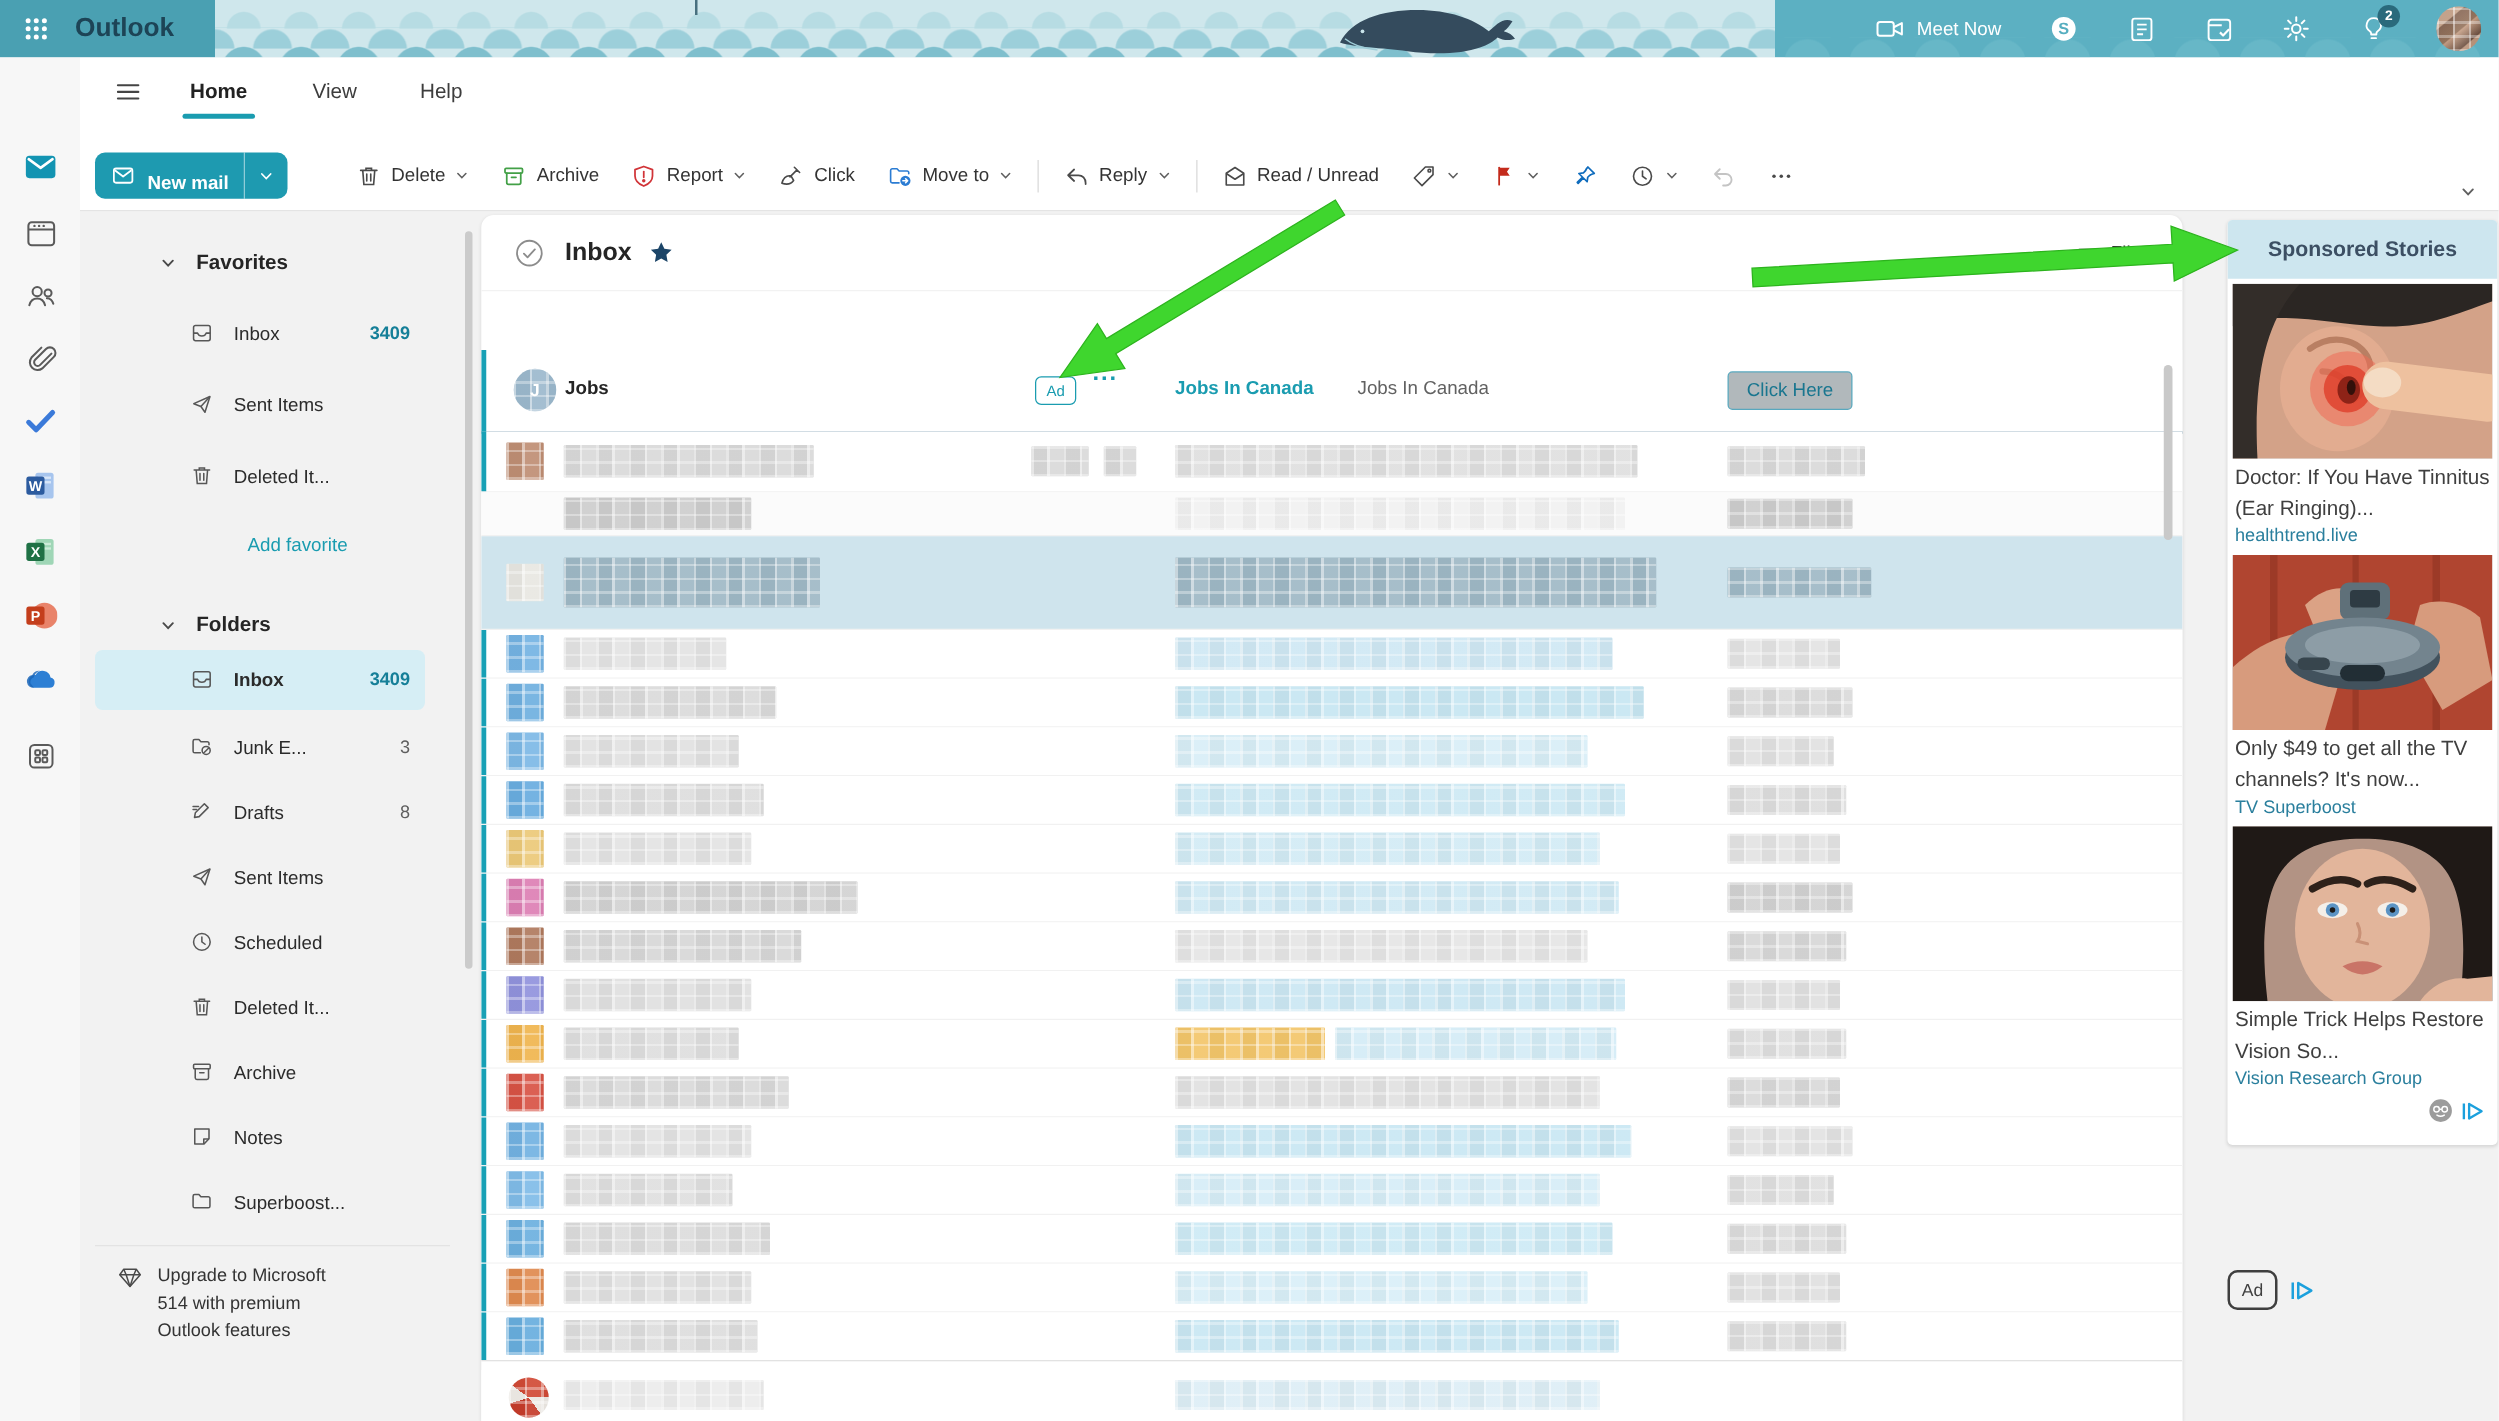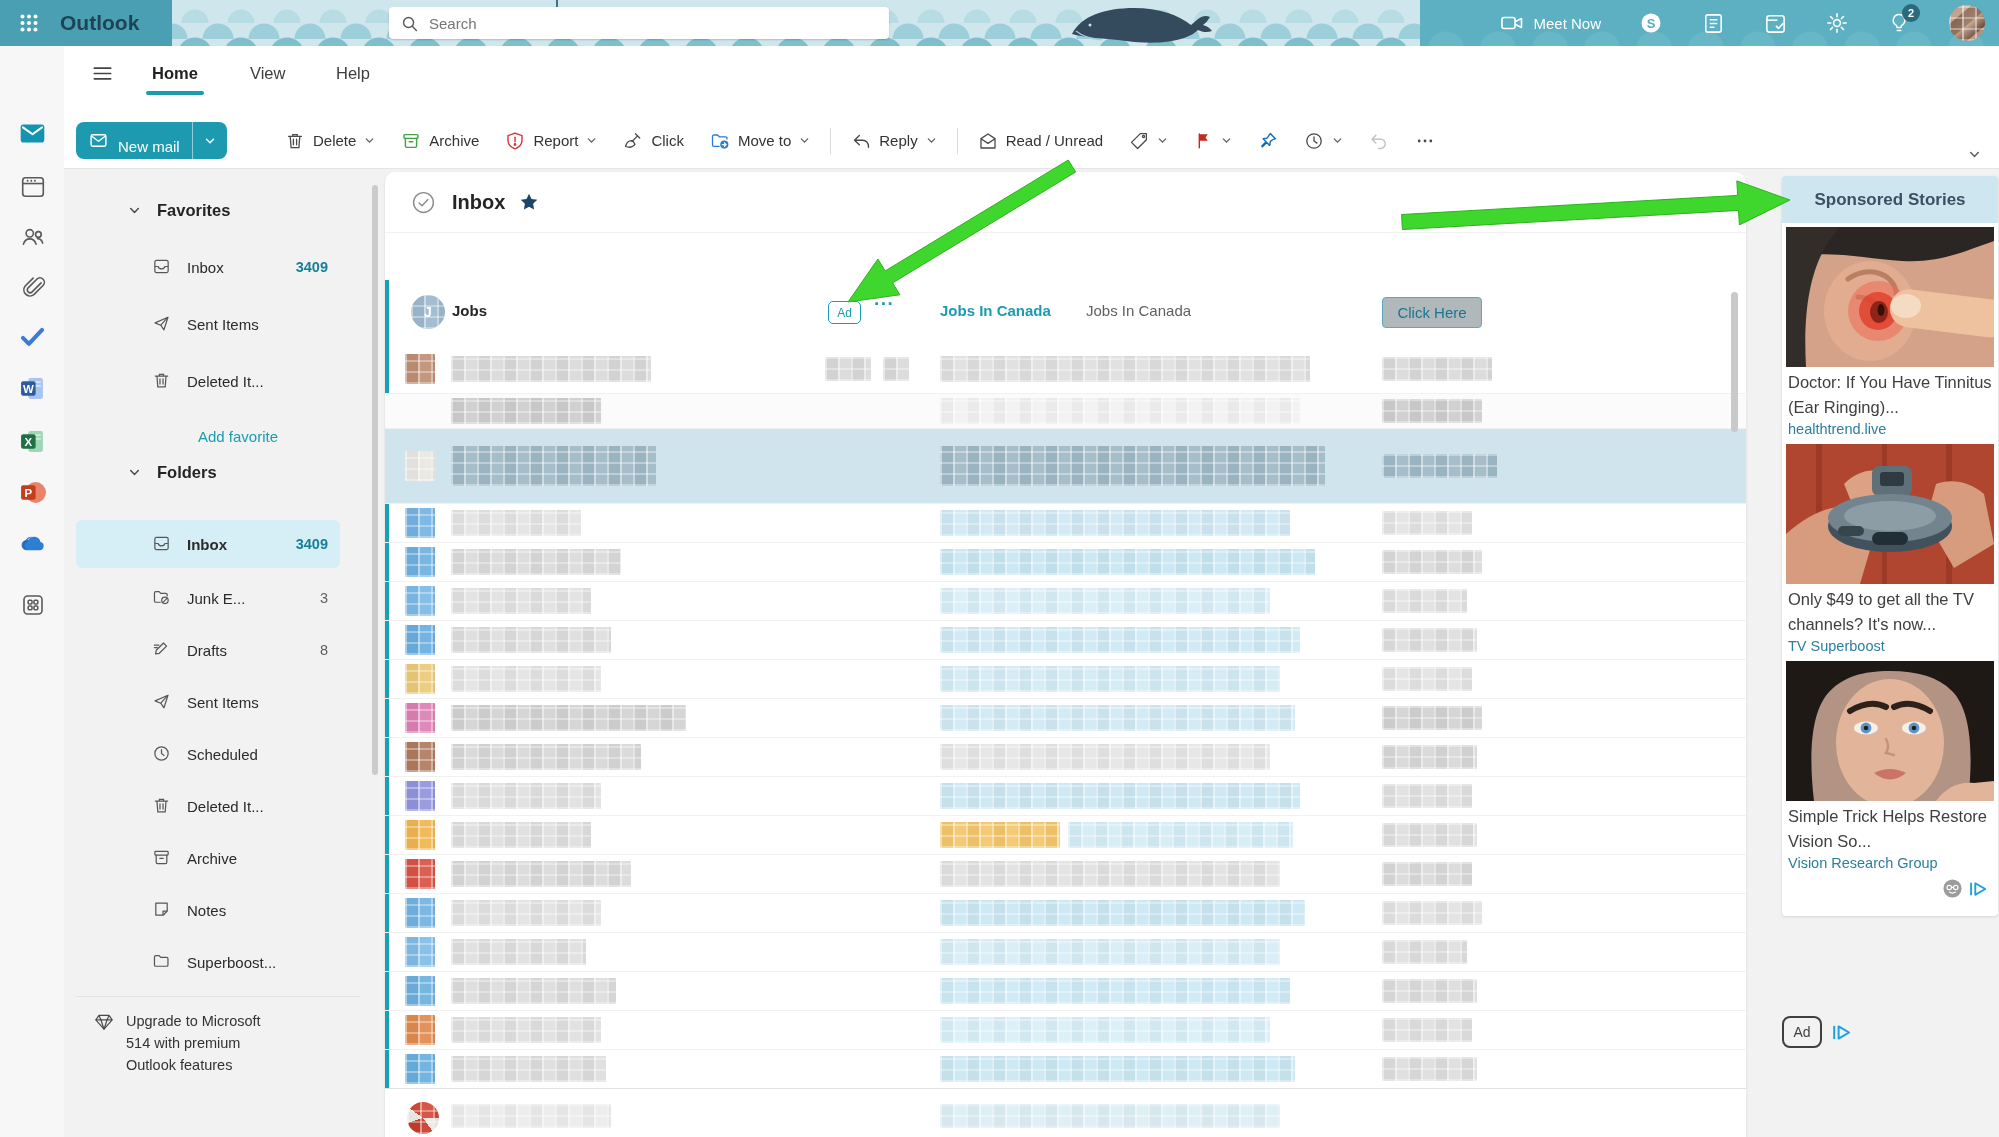--- a/index.html
+++ b/index.html
@@ -39,21 +39,21 @@
   .avfill{position:absolute;inset:0;background:linear-gradient(140deg,#c9a58d 0%,#caa890 28%,#8a6a58 30%,#97765f 52%,#c59f86 54%,#6e5142 76%,#bb957c 78%)}
   
   .whiteband{position:absolute;left:64px;top:46px;width:1935px;height:122px;background:#fff;border-bottom:1px solid #e4e4e4}
   .hamb{position:absolute;left:91px;top:62px;cursor:pointer}
   .tab{position:absolute;top:46px;height:54px;display:flex;align-items:center;font-size:16.5px;color:#3d3d3d;cursor:pointer}
   .tab.active{font-weight:700;color:#222}
   .tab .underline{position:absolute;left:-6px;right:-6px;bottom:5px;height:4px;background:#1a9cb0;border-radius:2px}
   
   .newmail{position:absolute;left:76px;top:122px;height:37px;background:#1e9ab0;border-radius:8px;display:flex;align-items:center;color:#fff;cursor:pointer}
   .nm-icon{margin-left:13px;display:flex}
-  .nm-label{margin:12px 12px 0 10px;font-size:15px;font-weight:400}
+  .nm-label{margin:12px 12px 0 10px;font-size:15px;font-weight:700}
   .nm-div{width:1px;height:37px;background:rgba(255,255,255,.5)}
   .nm-chev{width:34px;display:flex;justify-content:center;cursor:pointer}
   .titems{position:absolute;left:272px;top:122px;height:37px;display:flex;align-items:center}
   .tbtn{display:flex;align-items:center;gap:8px;padding:0 13px;height:36px;border-radius:4px;cursor:pointer;font-size:15px;color:#333;white-space:nowrap}
   .tsep{width:1px;height:26px;background:#d9d9d9;margin:0 7px}
   .collapse-chev{position:absolute;left:1968px;top:147px;cursor:pointer}
   
   .rail{position:absolute;left:0;top:46px;width:64px;height:1091px;background:#f7f7f7}
   .ritem{position:absolute;left:19px;width:27px;height:27px;cursor:pointer;display:flex;align-items:center;justify-content:center}
   
@@ -136,29 +136,20 @@
             <circle cx="2.5" cy="9" r="2"></circle>
             <circle cx="9" cy="9" r="2"></circle>
             <circle cx="15.5" cy="9" r="2"></circle>
             <circle cx="2.5" cy="15.5" r="2"></circle>
             <circle cx="9" cy="15.5" r="2"></circle>
             <circle cx="15.5" cy="15.5" r="2"></circle>
           </svg>
       </div>
       <div class="brand">Outlook</div>
     </div>
-    <div class="searchbox">
-      <span style="display:flex">
-        <svg width="17" height="17" viewBox="0 0 18 18" fill="none" stroke="#585858" stroke-width="1.5" stroke-linecap="round">
-            <circle cx="8" cy="8" r="5.3"></circle>
-            <path d="M12 12l4.3 4.3"></path>
-          </svg>
-      </span>
-      <input readonly="" placeholder="Search" style="">
-    </div>
     <div class="topactions">
       <div class="meetnow">
         <span style="display:flex">
             <svg width="24" height="24" viewBox="0 0 24 24" fill="none" stroke="#fff" stroke-width="1.6" stroke-linejoin="round">
               <rect x="2" y="6.5" width="13" height="11" rx="2"></rect>
               <path d="M15 10.8l6.5-3.3v9l-6.5-3.3"></path>
             </svg>
           </span>
         <span>Meet Now</span>
       </div>
@@ -494,21 +485,21 @@
         <div class="frow" style="top: 359px;">
           <span class="ficon">
             <svg width="19" height="19" viewBox="0 0 20 20" fill="none" stroke="#575757" stroke-width="1.3" stroke-linecap="round">
               <path d="M3.5 5.3h13M7.8 5.3V3.6h4.4v1.7M5.2 5.3l.9 11.3h7.8l.9-11.3M8.4 8.2v5.6M11.6 8.2v5.6"></path>
             </svg>
           </span>
           <span class="flabel">Deleted It...</span>
         </div>
       </div>
     <div class="addfav">Add favorite</div>
-    <div class="fsection" style="top:450px">
+    <div class="fsection" style="top:478px">
       <span style="display:flex">
           <svg width="13" height="13" viewBox="0 0 12 12" fill="none" stroke="#4a4a4a" stroke-width="1.4" stroke-linecap="round">
             <path d="M2.5 4.2L6 7.8l3.5-3.6"></path>
           </svg>
         </span>
       <span>Folders</span>
     </div>
     <div id="folder-items">
         <div class="frow selected" style="top: 520px;">
           <span class="ficon">

